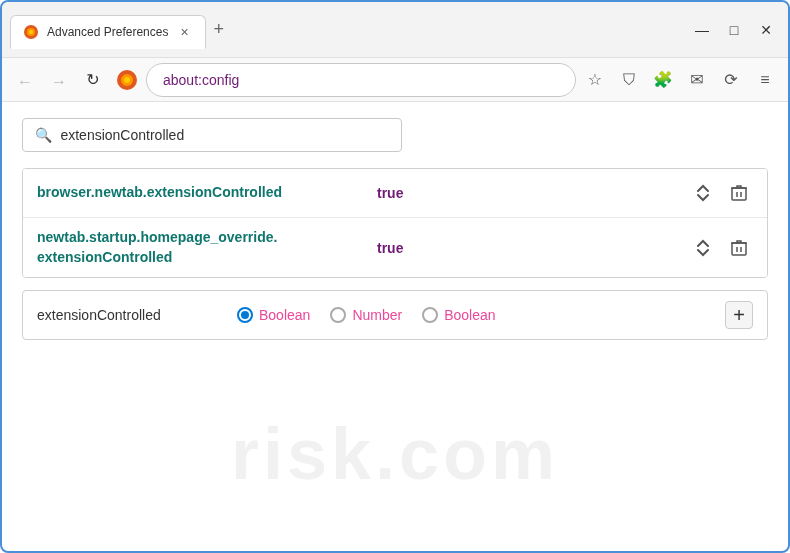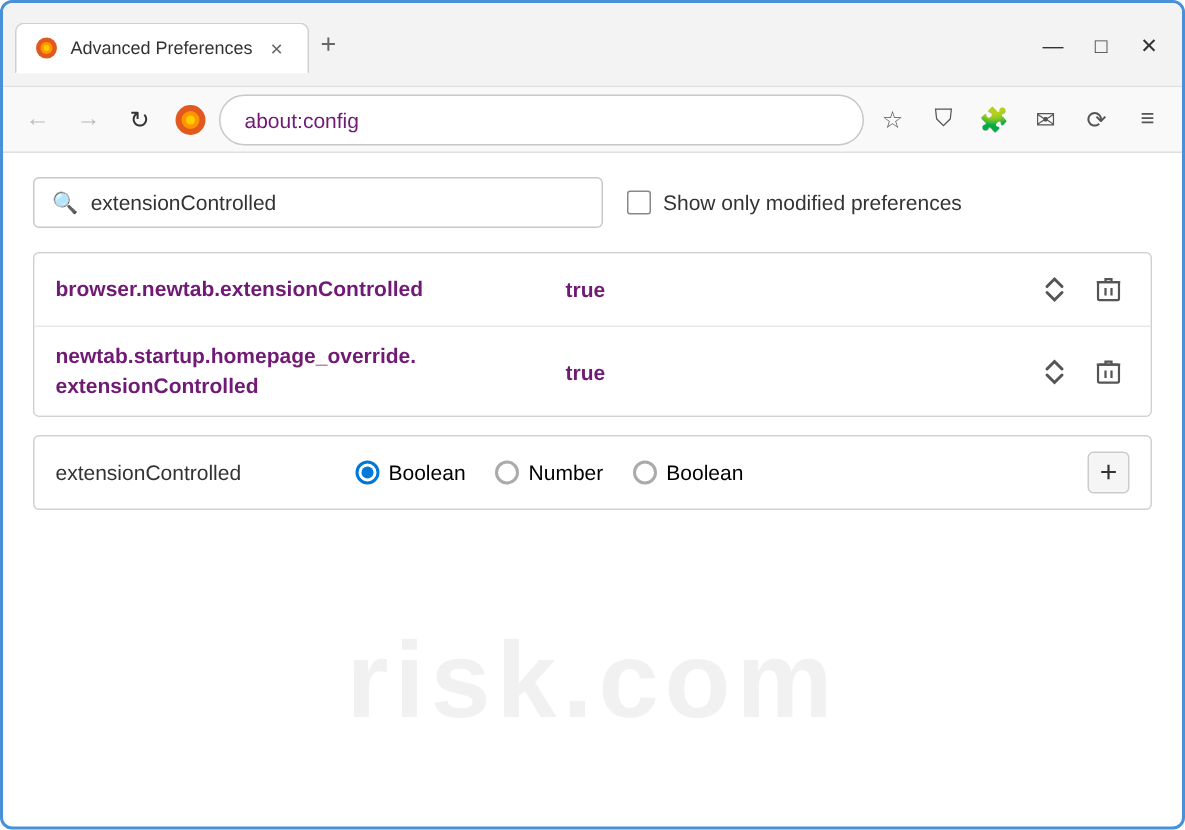--- a/index.html
+++ b/index.html
@@ -207,21 +207,21 @@
       border-bottom: 1px solid #e8e8e8;
       background: #fff;
       min-height: 44px;
     }
     .pref-row:last-child {
       border-bottom: none;
     }
     .pref-name {
       font-size: 14px;
       font-weight: 700;
-      color: #701a75;
+      color: #0f766e;
       flex: 0 0 340px;
       line-height: 1.4;
     }
     .pref-value {
       font-size: 14px;
       font-weight: 700;
       color: #701a75;
       flex: 1;
     }
     .pref-actions {
@@ -261,21 +261,21 @@
       display: flex;
       align-items: center;
       gap: 20px;
       flex: 1;
     }
     .radio-item {
       display: flex;
       align-items: center;
       gap: 6px;
       font-size: 14px;
-      color: #000000;
+      color: #ec4899;
       cursor: pointer;
     }
     .radio-circle {
       width: 16px;
       height: 16px;
       border-radius: 50%;
       border: 2px solid #aaa;
       display: flex;
       align-items: center;
       justify-content: center;
@@ -377,24 +377,20 @@
       <div class="nav-icon-btn">≡</div>
     </div>
   </div>
 
   <div class="main-content">
 
     <div class="search-row">
       <div class="search-box">
         <span class="search-icon-svg">🔍</span>
         <span class="search-input-text">extensionControlled</span>
-      </div>
-      <div class="checkbox-row">
-        <div class="checkbox-box"></div>
-        <span>Show only modified preferences</span>
       </div>
     </div>
 
     <div class="pref-table">
 
       <div class="pref-row">
         <div class="pref-name">browser.newtab.extensionControlled</div>
         <div class="pref-value">true</div>
         <div class="pref-actions">
           <div class="pref-action-btn">

